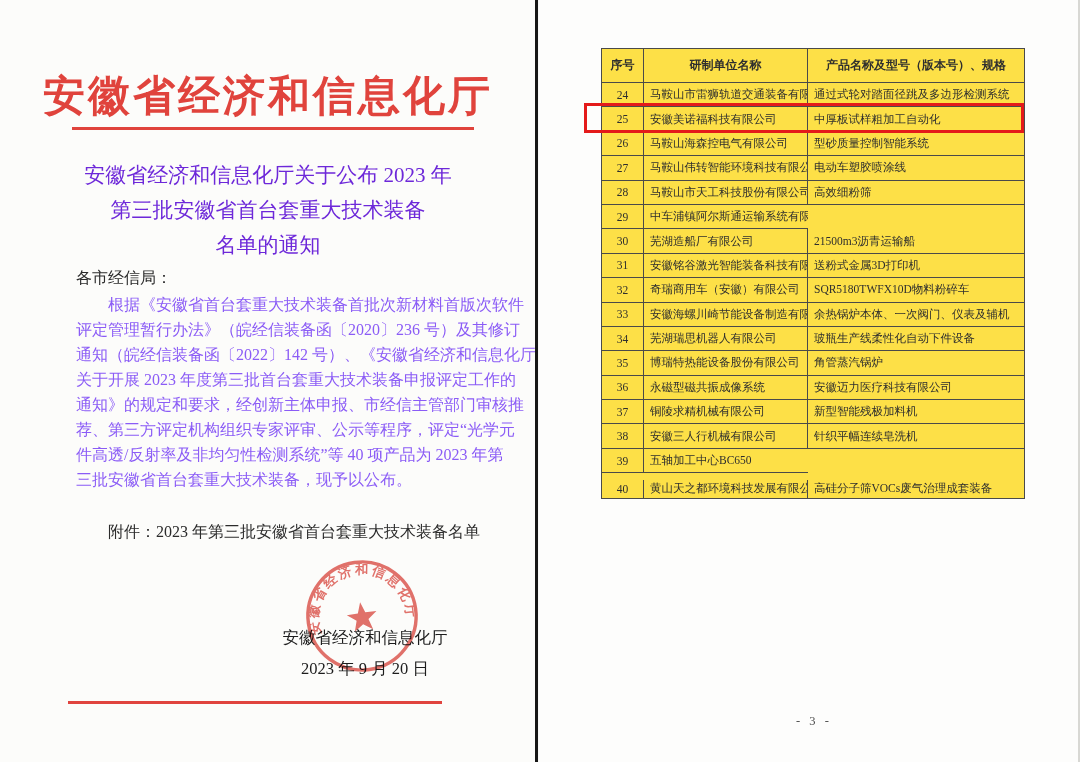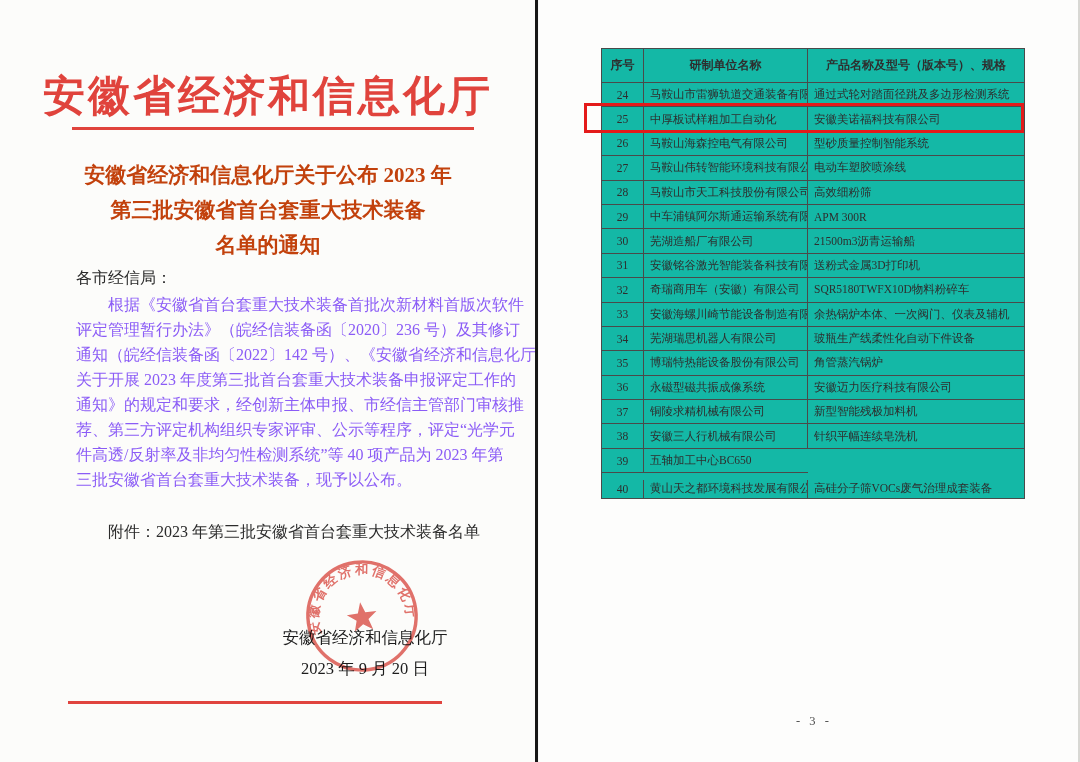--- a/index.html
+++ b/index.html
@@ -18,36 +18,36 @@
 
   
   .agency-name{
     position:absolute;left:0;top:68px;width:536px;text-align:center;
     font-size:42px;font-weight:bold;color:#e0433c;letter-spacing:3px;
     font-family:"Liberation Serif","DejaVu Serif",serif;
   }
   .agency-rule{position:absolute;left:72px;top:127px;width:402px;height:3px;background:#e0433c;}
   .notice-title{
     position:absolute;left:38px;top:158px;width:460px;text-align:center;
-    font-size:21px;font-weight:bold;line-height:35px;color:#c2410c;
+    font-size:21px;font-weight:normal;line-height:35px;color:#6d28d9;
   }
   .salutation{position:absolute;left:76px;top:268px;width:402px;font-size:16px;}
   .body-text{position:absolute;left:76px;top:292px;width:402px;font-size:16px;line-height:25px;color:#8b5cf6;}
   .body-line{text-align:justify;text-align-last:justify;white-space:nowrap;}
   .body-line.first{text-indent:2em;}
   .body-line.last{text-align-last:left;white-space:normal;}
   .attachment-line{position:absolute;left:76px;top:522px;width:430px;font-size:16px;text-indent:2em;}
   .signer-block{position:absolute;left:230px;top:622px;width:270px;text-align:center;font-size:16.5px;line-height:31px;color:#1c1c1c;z-index:2;}
   .stamp{position:absolute;left:303px;top:557px;width:118px;height:118px;z-index:3;opacity:.82;mix-blend-mode:multiply;transform:rotate(-8deg);}
   .footer-rule-left{position:absolute;left:68px;top:701px;width:374px;height:3px;background:#e0443e;}
 
   
   .equip-table{
     position:absolute;left:62px;top:48px;width:424px;
-    border:1.5px solid #4a4a4a;box-sizing:border-box;background:#14b8a6;
+    border:1.5px solid #4a4a4a;box-sizing:border-box;background:#fde047;
     font-size:11.5px;
   }
   .trow,.thead{display:grid;grid-template-columns:42px 164px 1fr;}
   .thead{height:34px;font-weight:bold;font-size:12px;}
   .trow{height:24.4px;}
   .thead .cell,.trow .cell{
     border-right:1px solid #4a4a4a;border-bottom:1px solid #4a4a4a;
     display:flex;align-items:center;padding:0 6px;box-sizing:border-box;
     overflow:hidden;white-space:nowrap;color:#2e2e2e;
   }
@@ -118,42 +118,41 @@
       <div class="cell product">产品名称及型号（版本号）、规格</div>
     </div>
     <div>
         <div class="trow">
           <div class="cell no">24</div>
           <div class="cell company">马鞍山市雷狮轨道交通装备有限公司</div>
           <div class="cell product">通过式轮对踏面径跳及多边形检测系统</div>
         </div>
         <div class="trow">
           <div class="cell no">25</div>
+          <div class="cell company">安徽美诺福科技有限公司</div>
           <div class="cell product">中厚板试样粗加工自动化</div>
-          <div class="cell company">安徽美诺福科技有限公司</div>
         </div>
         <div class="trow">
           <div class="cell no">26</div>
           <div class="cell company">马鞍山海森控电气有限公司</div>
           <div class="cell product">型砂质量控制智能系统</div>
         </div>
         <div class="trow">
           <div class="cell no">27</div>
           <div class="cell company">马鞍山伟转智能环境科技有限公司</div>
           <div class="cell product">电动车塑胶喷涂线</div>
         </div>
         <div class="trow">
           <div class="cell no">28</div>
           <div class="cell company">马鞍山市天工科技股份有限公司</div>
           <div class="cell product">高效细粉筛</div>
         </div>
         <div class="trow">
           <div class="cell no">29</div>
           <div class="cell company">中车浦镇阿尔斯通运输系统有限公司</div>
-          <div class="cell product">APM 300R</div>
         </div>
         <div class="trow">
           <div class="cell no">30</div>
           <div class="cell company">芜湖造船厂有限公司</div>
           <div class="cell product">21500m3沥青运输船</div>
         </div>
         <div class="trow">
           <div class="cell no">31</div>
           <div class="cell company">安徽铭谷激光智能装备科技有限公司</div>
           <div class="cell product">送粉式金属3D打印机</div>

